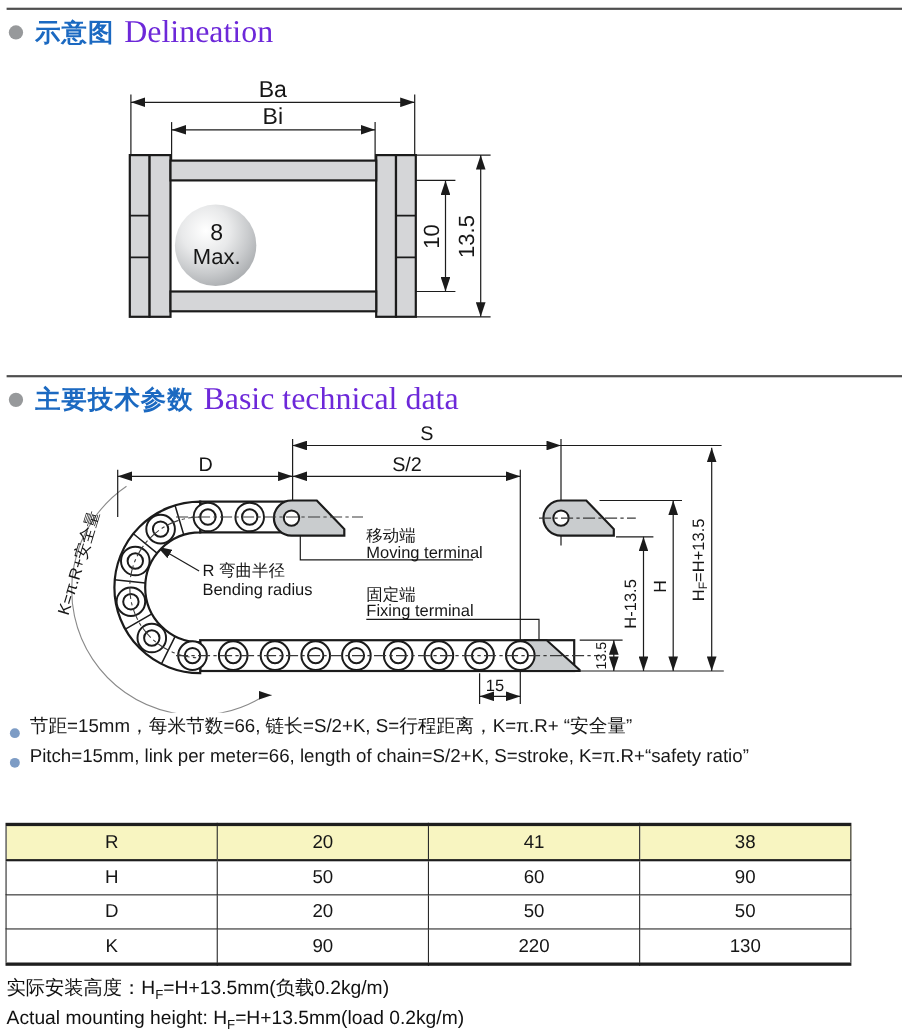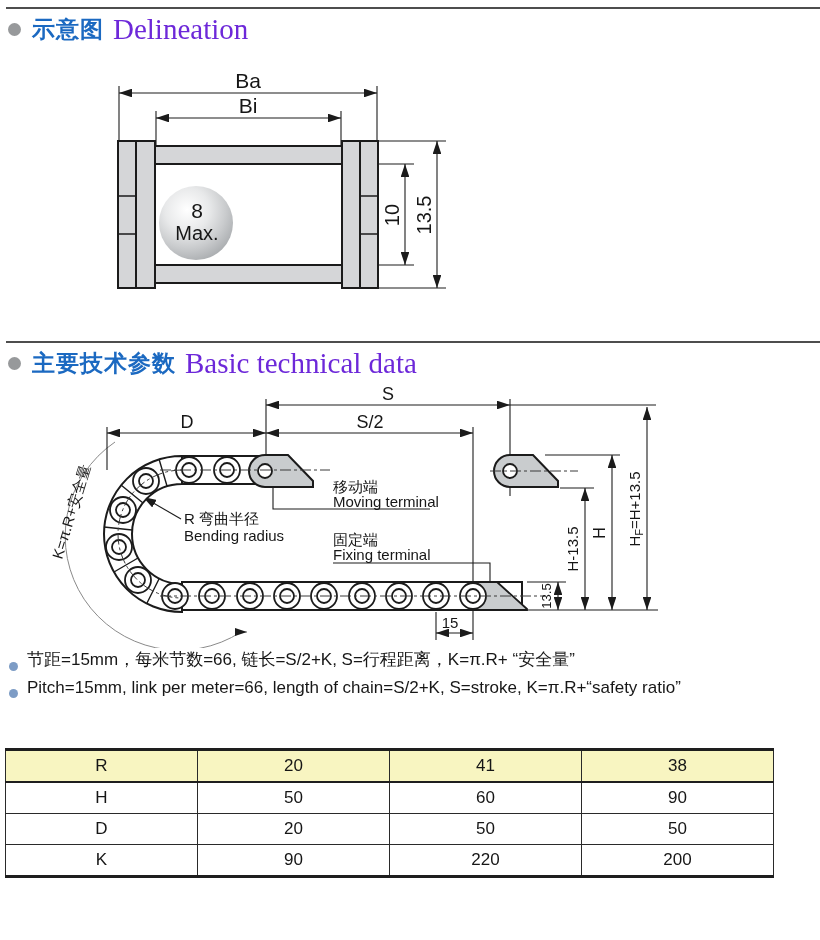--- a/index.html
+++ b/index.html
@@ -220,19 +220,23 @@
       <tr>
         <td>D</td>
         <td>20</td>
         <td>50</td>
         <td>50</td>
       </tr>
       <tr>
         <td>K</td>
         <td>90</td>
         <td>220</td>
-        <td>200</td>
+        <td>130</td>
       </tr>
     </tbody>
   </table>
 
+  <div id="footer">
+    <div><span>实际安装高度：H</span><sub>F</sub><span>=H+13.5mm(负载0.2kg/m)</span></div>
+    <div><span>Actual mounting height: H</span><sub>F</sub><span>=H+13.5mm(load 0.2kg/m)</span></div>
+  </div>
 
 </div>
 
 </body></html>

